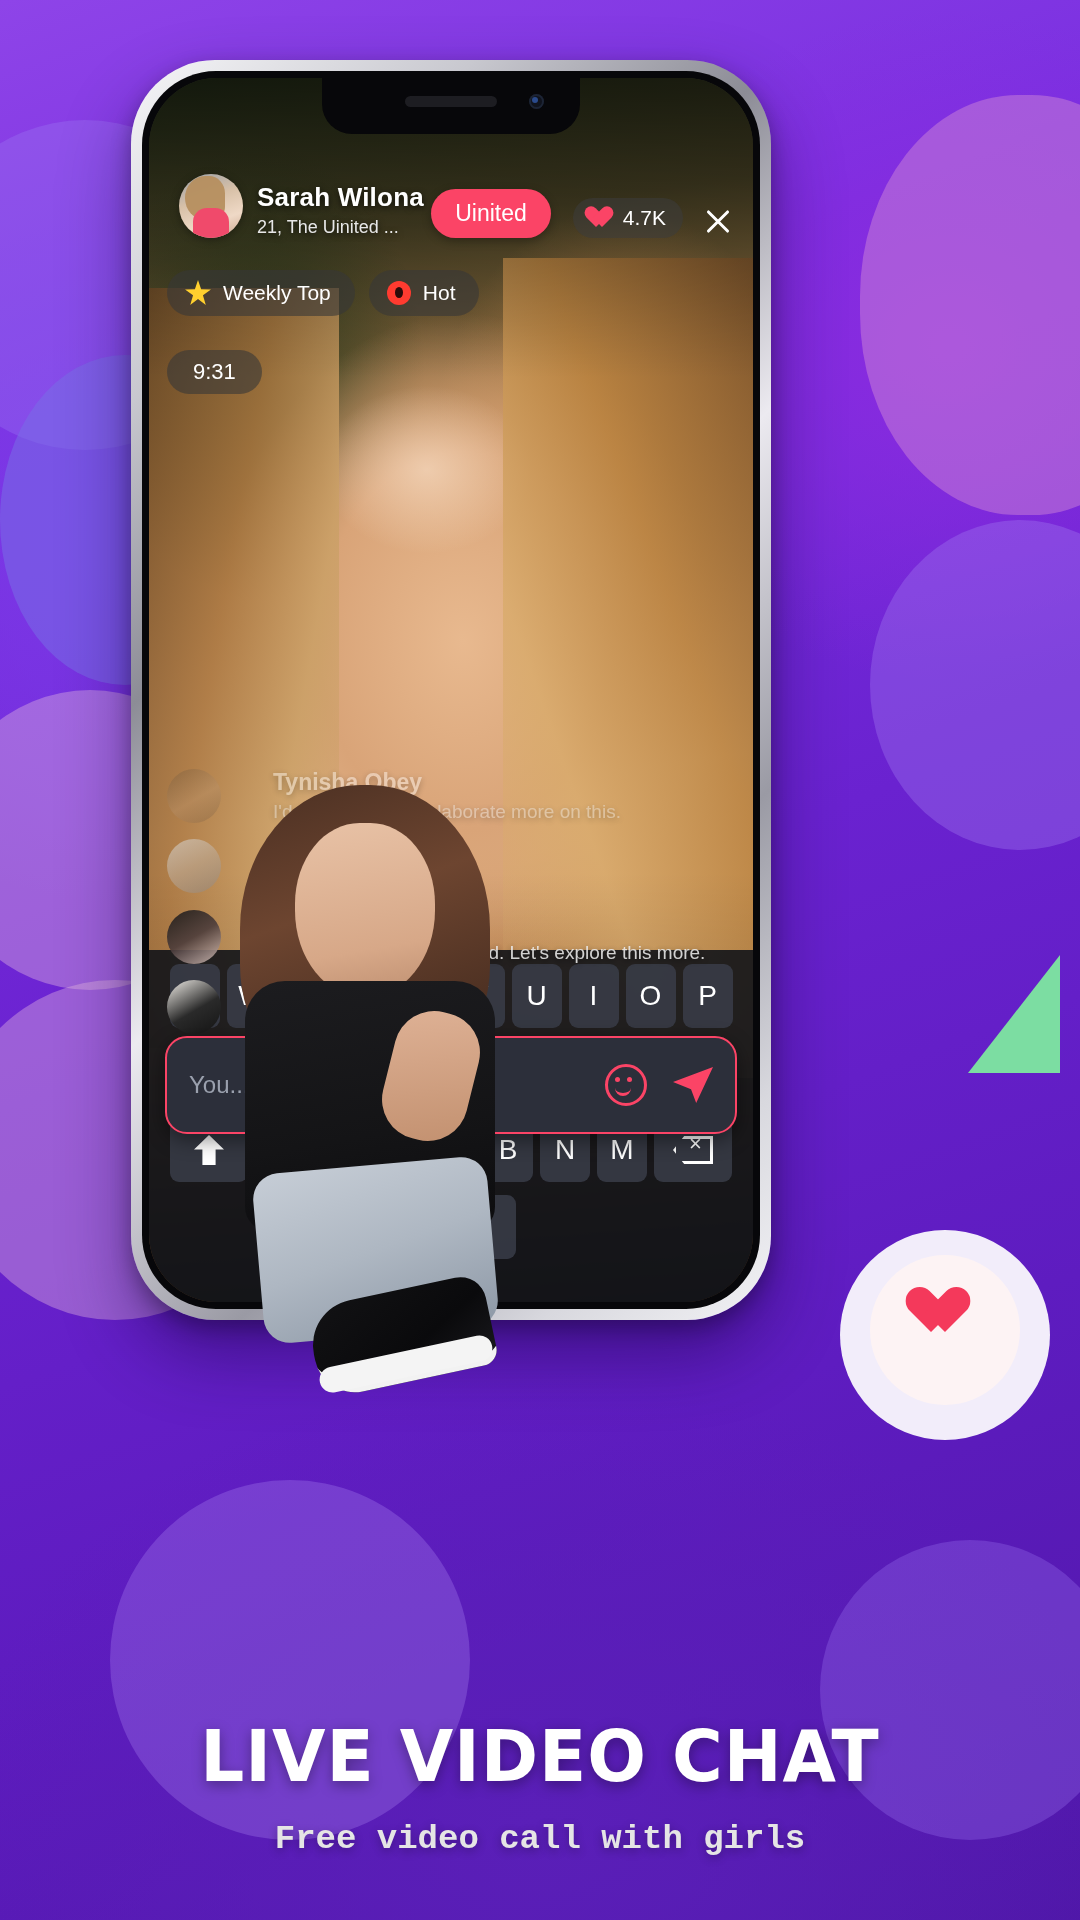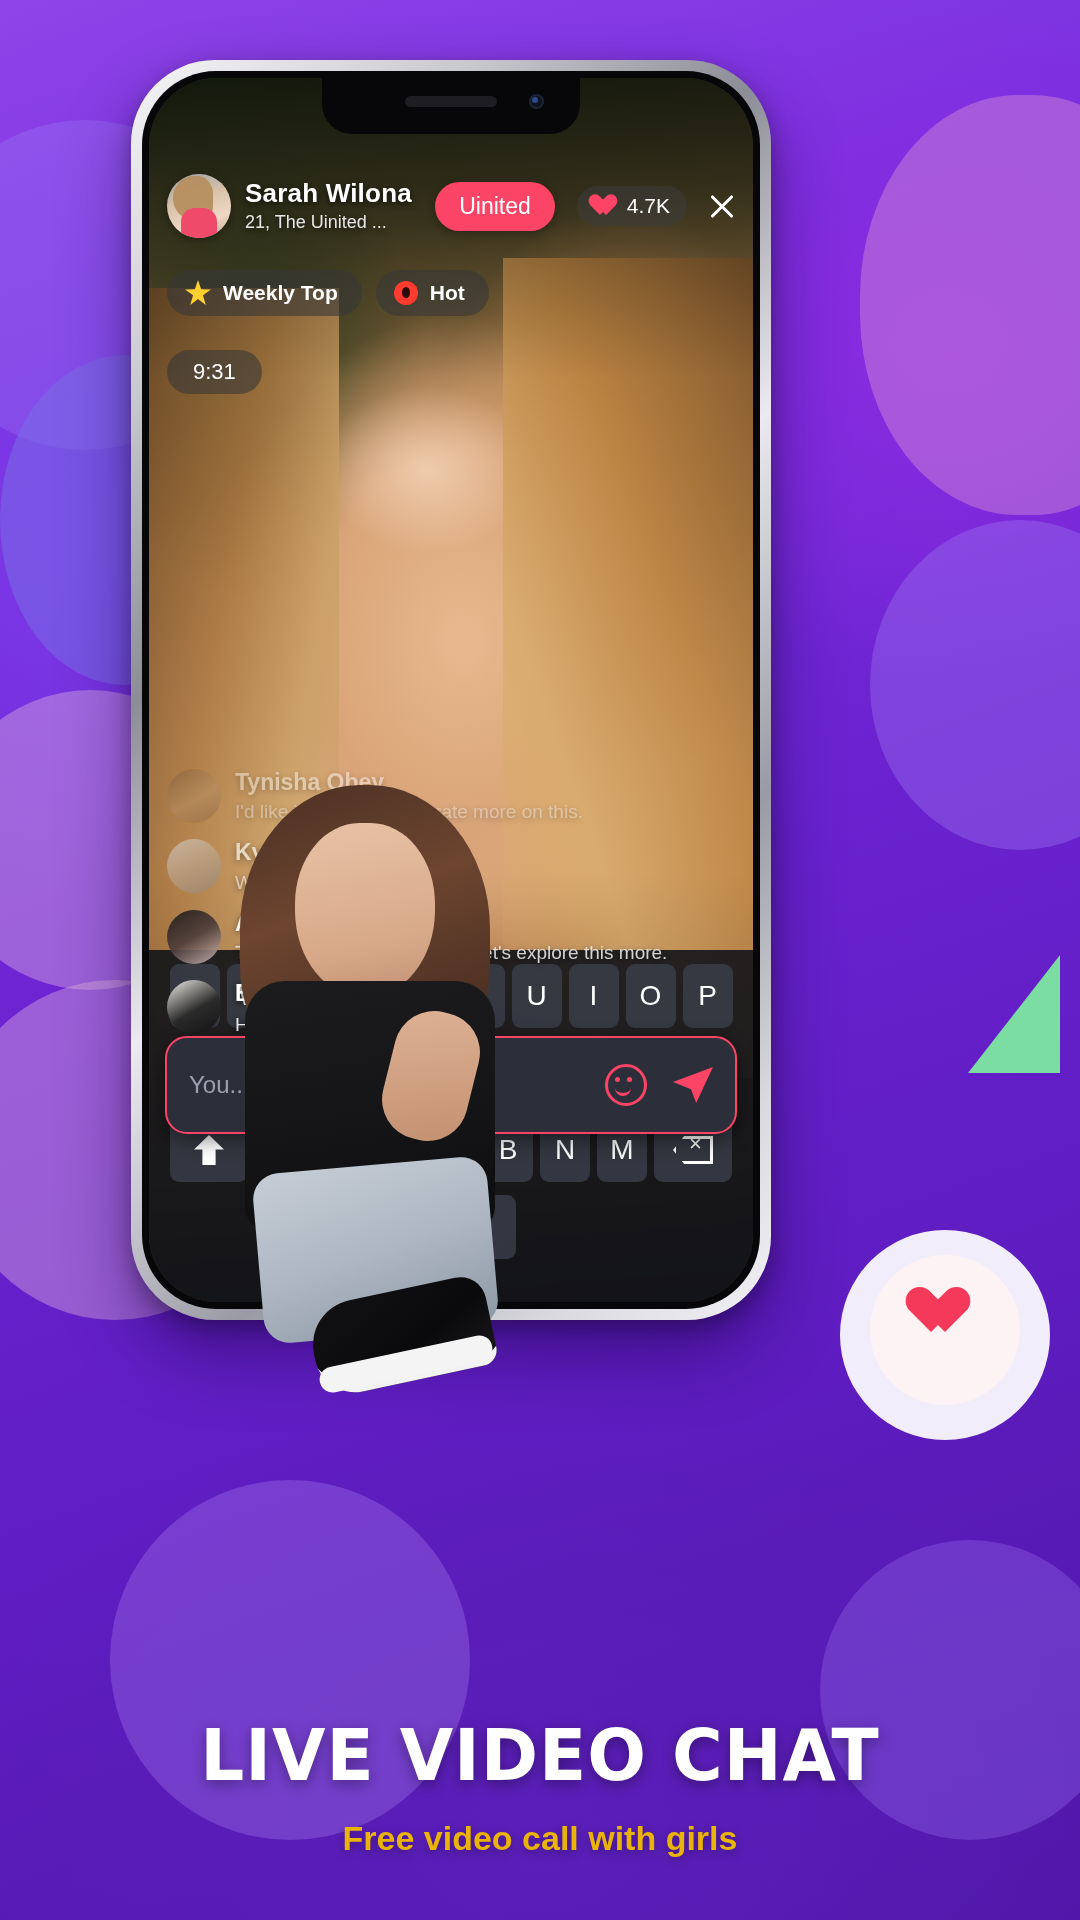--- a/index.html
+++ b/index.html
@@ -66,22 +66,22 @@
   .vhair-l{position:absolute;left:0;top:210px;width:190px;height:760px;
     background:linear-gradient(100deg,#6e4a26 0%, #a9763f 40%, #caa066 70%, rgba(180,130,70,0) 100%);opacity:.85;}
   .vhair-r{position:absolute;right:0;top:180px;width:250px;height:820px;
     background:linear-gradient(250deg,#7a5129 0%, #b9823f 38%, #d9ab6c 68%, rgba(190,140,75,0) 100%);opacity:.85;}
   .vdark-top{position:absolute;left:0;top:0;width:100%;height:300px;
     background:linear-gradient(180deg,rgba(0,0,0,.55) 0%, rgba(0,0,0,.18) 60%, rgba(0,0,0,0) 100%);}
   .vdark-bot{position:absolute;left:0;bottom:0;width:100%;height:430px;
     background:linear-gradient(0deg,rgba(0,0,0,.55) 0%, rgba(0,0,0,.10) 70%, rgba(0,0,0,0) 100%);}
 
   
-  .hdr{position:absolute;left:0;top:96px;width:100%;display:flex;align-items:center;
-    padding:0 14px 0 18px;box-sizing:border-box;z-index:30;}
+  .hdr{position:absolute;left:12px;top:96px;width:100%;display:flex;align-items:flex-end;
+    padding:0 30px 0 18px;box-sizing:border-box;z-index:30;}
   .avatar{width:64px;height:64px;border-radius:50%;flex:0 0 auto;overflow:hidden;position:relative;
     background:linear-gradient(160deg,#9aa0a8 0%, #d8c1a8 40%, #efd9c6 70%, #c9a48c 100%);
     box-shadow:0 2px 8px rgba(0,0,0,.35);}
   .avatar:after{content:"";position:absolute;left:14px;top:34px;width:36px;height:32px;border-radius:14px 14px 0 0;
     background:#F04A6B;}
   .avatar .hairA{position:absolute;left:6px;top:2px;width:40px;height:44px;border-radius:50% 40% 30% 50%;
     background:#b68f5f;opacity:.95;}
   .hdr-txt{margin-left:14px;flex:1 1 auto;min-width:0;}
   .hdr-name{color:#fff;font-size:26px;font-weight:bold;letter-spacing:.2px;
     text-shadow:0 2px 6px rgba(0,0,0,.7);line-height:1.1;white-space:nowrap;}
@@ -97,41 +97,41 @@
   .likes .hrt:before{transform:rotate(-45deg);transform-origin:0 100%;}
   .likes .hrt:after{transform:rotate(45deg);transform-origin:100% 100%;left:-1px;}
   .likes .cnt{color:#fff;font-size:21px;}
   .close-x{flex:0 0 auto;margin-left:18px;width:34px;height:34px;position:relative;cursor:pointer;}
   .close-x:before,.close-x:after{content:"";position:absolute;left:2px;top:16px;width:30px;height:3px;
     background:#fff;border-radius:2px;}
   .close-x:before{transform:rotate(45deg);}
   .close-x:after{transform:rotate(-45deg);}
 
   
-  .tabs{position:absolute;left:18px;top:192px;display:flex;gap:14px;z-index:30;font-weight:bold;}
+  .tabs{position:absolute;left:18px;top:192px;display:flex;gap:14px;z-index:30;}
   .tab{display:flex;align-items:center;gap:12px;background:rgba(55,55,55,.6);
     border-radius:26px;padding:10px 24px 10px 18px;color:#fff;font-size:21px;cursor:pointer;}
   .star{width:26px;height:26px;background:#FFD02E;
     clip-path:polygon(50% 0%,62% 36%,100% 37%,69% 59%,80% 96%,50% 73%,20% 96%,31% 59%,0 37%,38% 36%);}
   .hoticon{width:24px;height:24px;border-radius:50%;background:#FF3B30;position:relative;}
   .hoticon:after{content:"";position:absolute;left:8px;top:6px;width:8px;height:11px;border-radius:50%;background:#2b0b0a;}
 
   
   .timer{position:absolute;left:18px;top:272px;background:rgba(55,55,55,.6);border-radius:24px;
     padding:9px 26px;color:#fff;font-size:22px;z-index:30;}
 
   
   .chat{position:absolute;left:18px;right:18px;bottom:250px;z-index:30;}
   .msg{display:flex;align-items:flex-start;gap:14px;margin-bottom:16px;}
   .msg .ava{width:54px;height:54px;border-radius:50%;flex:0 0 auto;overflow:hidden;position:relative;}
   .a1{background:linear-gradient(150deg,#6f5436,#b8916a 55%,#7a5b3c);}
   .a2{background:linear-gradient(150deg,#d9d6d2,#bba894 50%,#8f8278);}
   .a3{background:linear-gradient(150deg,#161616,#4a3b3b 50%,#d8c2bb);}
   .a4{background:linear-gradient(150deg,#f2efe9,#2a2a2a 55%,#151515);}
-  .msg .body{min-width:0;}
+  .msg .body{min-width:0;margin-left:38px;}
   .msg .nm{color:#fff;font-size:23px;font-weight:bold;line-height:1.2;text-shadow:0 2px 6px rgba(0,0,0,.65);}
   .msg .tx{color:#eaeaea;font-size:19px;margin-top:5px;text-shadow:0 2px 6px rgba(0,0,0,.65);white-space:nowrap;}
   .m-fade1{opacity:.42;}
   .m-fade2{opacity:.62;}
   .m-fade3{opacity:.88;}
 
   
   .inbar{position:absolute;left:16px;right:16px;bottom:168px;height:98px;z-index:32;
     background:#2c2f3a;border-radius:22px;display:flex;align-items:center;
     padding:0 22px;box-sizing:border-box;border:2px solid #FB4466;
@@ -178,22 +178,22 @@
   .m-sole{position:absolute;left:118px;top:566px;width:176px;height:26px;border-radius:16px;
     background:#f4f4f4;transform:rotate(-12deg);}
   .m-arm{position:absolute;left:188px;top:226px;width:86px;height:130px;border-radius:40px;
     background:linear-gradient(160deg,#dfb296,#c2906f);transform:rotate(14deg);}
 
   
   .banner{position:absolute;left:0;bottom:62px;width:100%;text-align:center;z-index:70;}
   .ban-t{color:#fff;font-size:72px;font-weight:bold;letter-spacing:1px;
     font-family:"DejaVu Sans", sans-serif;text-shadow:0 4px 14px rgba(0,0,0,.35);
     transform:scaleX(.96);}
-  .ban-s{color:#eab308;font-size:34px;font-weight:bold;margin-top:22px;
-    font-family:Liberation Sans, sans-serif;text-shadow:0 3px 10px rgba(0,0,0,.3);}
+  .ban-s{color:#e5e5e5;font-size:34px;font-weight:bold;margin-top:22px;
+    font-family:Liberation Mono, monospace;text-shadow:0 3px 10px rgba(0,0,0,.3);}
 </style>
 </head>
 <body>
 
 <div class="bg">
   <div class="blob b1"></div>
   <div class="blob b2"></div>
   <div class="blob b3"></div>
   <div class="blob b4"></div>
   <div class="blob b5"></div>

